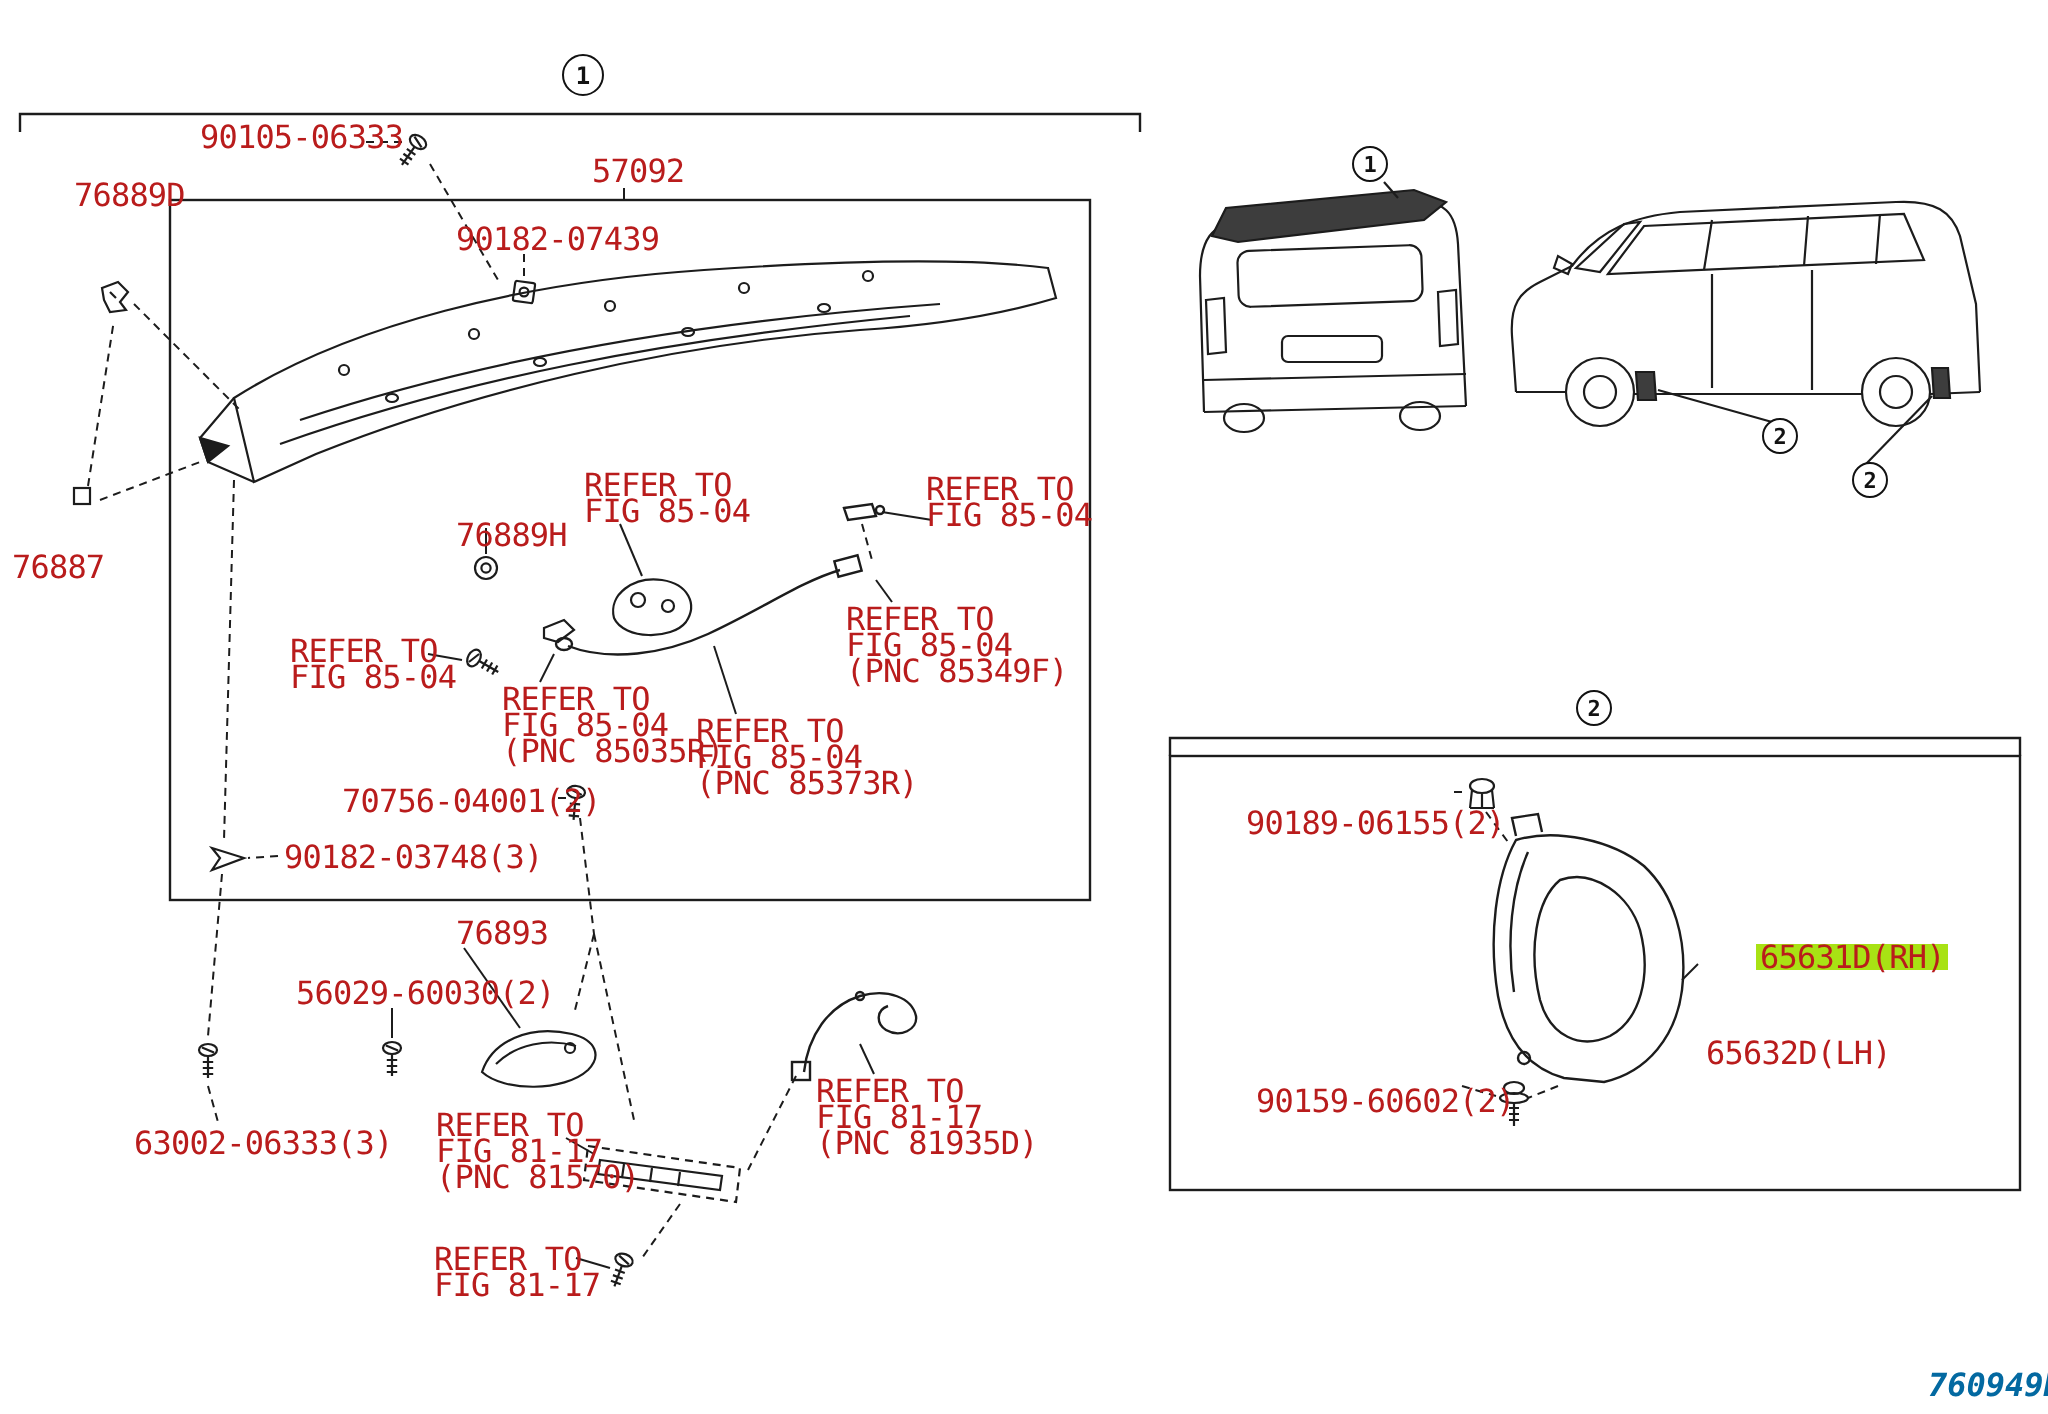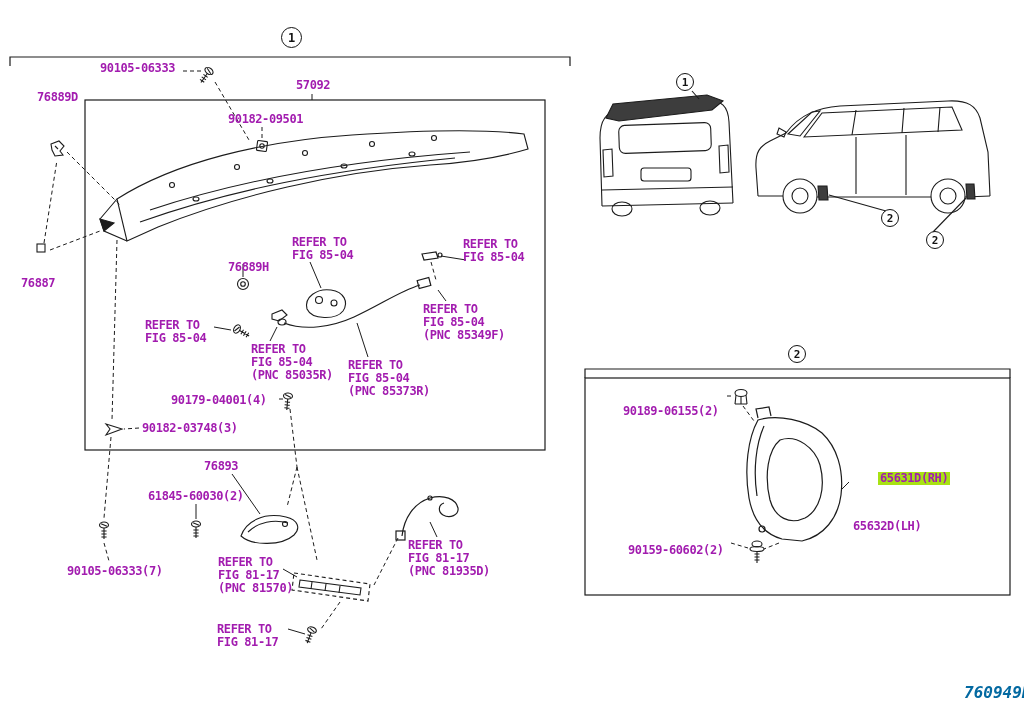--- a/index.html
+++ b/index.html
@@ -3,22 +3,22 @@
 <meta charset="utf-8">
 <style>
   * { margin:0; padding:0; box-sizing:border-box; }
   html,body { background:#ffffff; }
   .stage {
     position:relative; width:1024px; height:707px; background:#fff;
     font-family:"DejaVu Sans Mono", monospace; overflow:hidden;
   }
   svg.art { position:absolute; left:0; top:0; }
   .lbl {
-    position:absolute; font-size:12px; line-height:13px; font-weight:bold;
-    color:#a21caf; white-space:pre-line; letter-spacing:-0.4px;
+    position:absolute; font-size:16px; line-height:13px; font-weight:normal;
+    color:#b91c1c; white-space:pre-line; letter-spacing:-0.4px;
   }
   .callout {
     position:absolute; border:1.6px solid #121212; border-radius:50%;
     display:flex; align-items:center; justify-content:center;
     font-size:12px; font-weight:bold; color:#121212; background:#fff;
   }
   .c-lg { width:21px; height:21px; }
   .c-sm { width:18px; height:18px; font-size:11px; }
   .hl { padding:0 2px; }
   .docnum { position:absolute; font-size:16px; font-weight:bold; color:#0369a1;font-style:italic; }
@@ -216,43 +216,43 @@
 
   <div class="callout c-lg" style="left:281px;top:27px">1</div>
   <div class="callout c-sm" style="left:676px;top:73px">1</div>
   <div class="callout c-sm" style="left:881px;top:209px">2</div>
   <div class="callout c-sm" style="left:926px;top:231px">2</div>
   <div class="callout c-sm" style="left:788px;top:345px">2</div>
 
   <div class="lbl" style="left:100px;top:62px">90105-06333</div>
   <div class="lbl" style="left:296px;top:79px">57092</div>
   <div class="lbl" style="left:37px;top:91px">76889D</div>
-  <div class="lbl" style="left:228px;top:113px">90182-09501</div>
-  <div class="lbl" style="left:21px;top:277px">76887</div>
+  <div class="lbl" style="left:228px;top:113px">90182-07439</div>
+  <div class="lbl" style="left:6px;top:277px">76887</div>
   <div class="lbl" style="left:228px;top:261px">76889H</div>
   <div class="lbl" style="left:292px;top:236px">REFER TO
 FIG 85-04</div>
   <div class="lbl" style="left:463px;top:238px">REFER TO
 FIG 85-04</div>
   <div class="lbl" style="left:423px;top:303px">REFER TO
 FIG 85-04
 (PNC 85349F)</div>
   <div class="lbl" style="left:145px;top:319px">REFER TO
 FIG 85-04</div>
   <div class="lbl" style="left:251px;top:343px">REFER TO
 FIG 85-04
 (PNC 85035R)</div>
   <div class="lbl" style="left:348px;top:359px">REFER TO
 FIG 85-04
 (PNC 85373R)</div>
-  <div class="lbl" style="left:171px;top:394px">90179-04001(4)</div>
+  <div class="lbl" style="left:171px;top:394px">70756-04001(2)</div>
   <div class="lbl" style="left:142px;top:422px">90182-03748(3)</div>
-  <div class="lbl" style="left:204px;top:460px">76893</div>
-  <div class="lbl" style="left:148px;top:490px">61845-60030(2)</div>
-  <div class="lbl" style="left:67px;top:565px">90105-06333(7)</div>
+  <div class="lbl" style="left:228px;top:460px">76893</div>
+  <div class="lbl" style="left:148px;top:490px">56029-60030(2)</div>
+  <div class="lbl" style="left:67px;top:565px">63002-06333(3)</div>
   <div class="lbl" style="left:218px;top:556px">REFER TO
 FIG 81-17
 (PNC 81570)</div>
   <div class="lbl" style="left:408px;top:539px">REFER TO
 FIG 81-17
 (PNC 81935D)</div>
   <div class="lbl" style="left:217px;top:623px">REFER TO
 FIG 81-17</div>
 
   <div class="lbl" style="left:623px;top:405px">90189-06155(2)</div>

